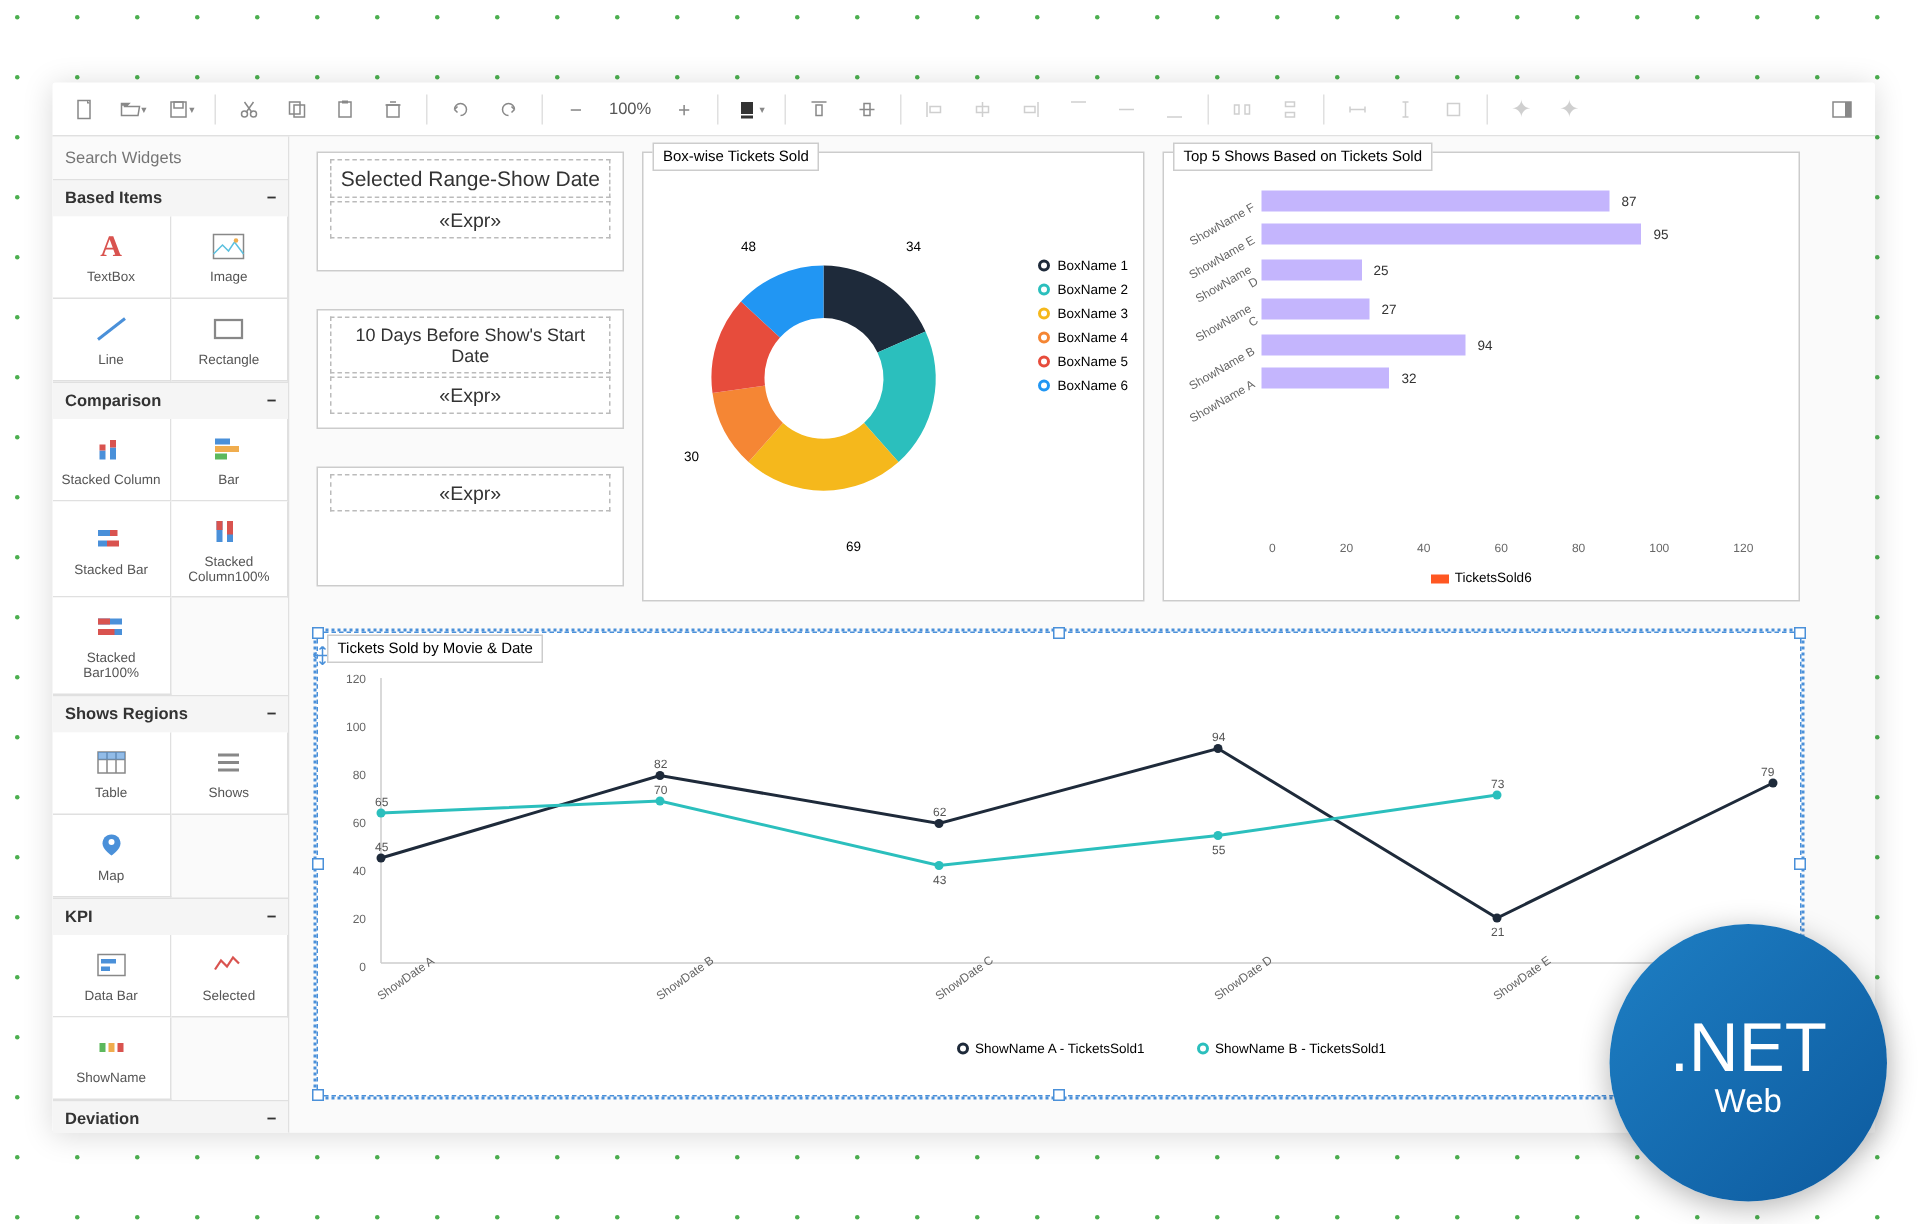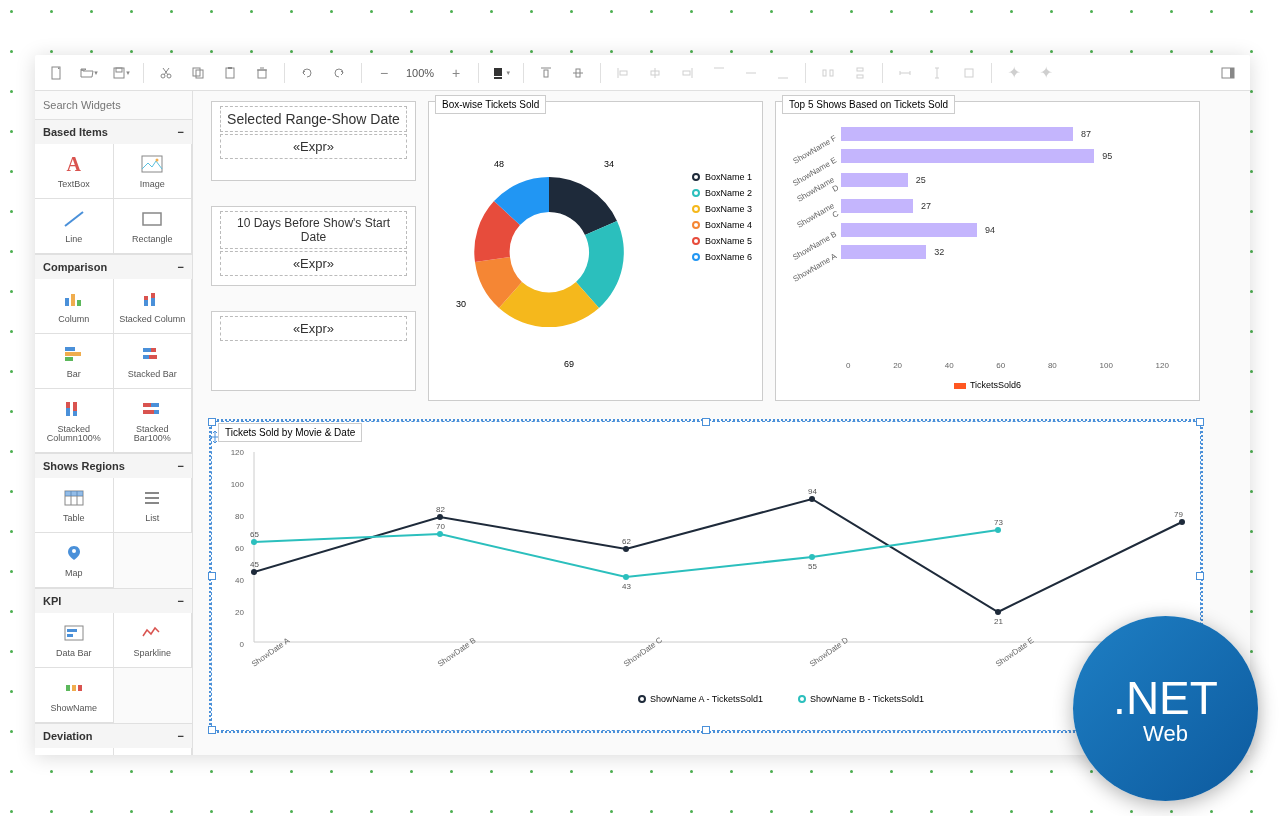--- a/index.html
+++ b/index.html
@@ -929,30 +929,20 @@
 
       <div class="sb-section">
         <div class="sb-header">
             <span>Comparison</span>
             <span>−</span>
           </div>
         <div class="sb-grid">
           <div class="sb-item">
               <div class="sb-icon">
                 <svg width="22" height="18">
-                  <rect x="2" y="8" width="4" height="8" fill="#4a90d9"></rect>
-                  <rect x="8" y="4" width="4" height="12" fill="#f0ad4e"></rect>
-                  <rect x="14" y="10" width="4" height="6" fill="#5cb85c"></rect>
-                </svg>
-              </div>
-              <div class="sb-label">Column</div>
-            </div>
-          <div class="sb-item">
-              <div class="sb-icon">
-                <svg width="22" height="18">
                   <rect x="3" y="10" width="4" height="6" fill="#4a90d9"></rect>
                   <rect x="3" y="6" width="4" height="4" fill="#d9534f"></rect>
                   <rect x="10" y="8" width="4" height="8" fill="#4a90d9"></rect>
                   <rect x="10" y="3" width="4" height="5" fill="#d9534f"></rect>
                 </svg>
               </div>
               <div class="sb-label">Stacked Column</div>
             </div>
           <div class="sb-item">
               <div class="sb-icon">
@@ -1015,21 +1005,21 @@
                 </svg>
               </div>
               <div class="sb-label">Table</div>
             </div>
           <div class="sb-item">
               <div class="sb-icon">
                 <svg width="22" height="18">
                   <path d="M4 4 L18 4 M4 9 L18 9 M4 14 L18 14" stroke="#888" stroke-width="2"></path>
                 </svg>
               </div>
-              <div class="sb-label">List</div>
+              <div class="sb-label">Shows</div>
             </div>
           <div class="sb-item">
               <div class="sb-icon">
                 <svg width="22" height="18">
                   <path d="M11 2 C7 2 5 5 5 8 C5 12 11 16 11 16 C11 16 17 12 17 8 C17 5 15 2 11 2 Z" fill="#4a90d9"></path>
                   <circle cx="11" cy="7" r="2" fill="#fff"></circle>
                 </svg>
               </div>
               <div class="sb-label">Map</div>
             </div>
@@ -1052,21 +1042,21 @@
                 </svg>
               </div>
               <div class="sb-label">Data Bar</div>
             </div>
           <div class="sb-item">
               <div class="sb-icon">
                 <svg width="22" height="18">
                   <path d="M2 12 L6 6 L10 10 L14 4 L18 8" fill="none" stroke="#d9534f" stroke-width="1.5"></path>
                 </svg>
               </div>
-              <div class="sb-label">Sparkline</div>
+              <div class="sb-label">Selected</div>
             </div>
           <div class="sb-item">
               <div class="sb-icon">
                 <svg width="22" height="18">
                   <rect x="3" y="6" width="4" height="6" fill="#5cb85c"></rect>
                   <rect x="9" y="6" width="4" height="6" fill="#f0ad4e"></rect>
                   <rect x="15" y="6" width="4" height="6" fill="#d9534f"></rect>
                 </svg>
               </div>
               <div class="sb-label">ShowName</div>

